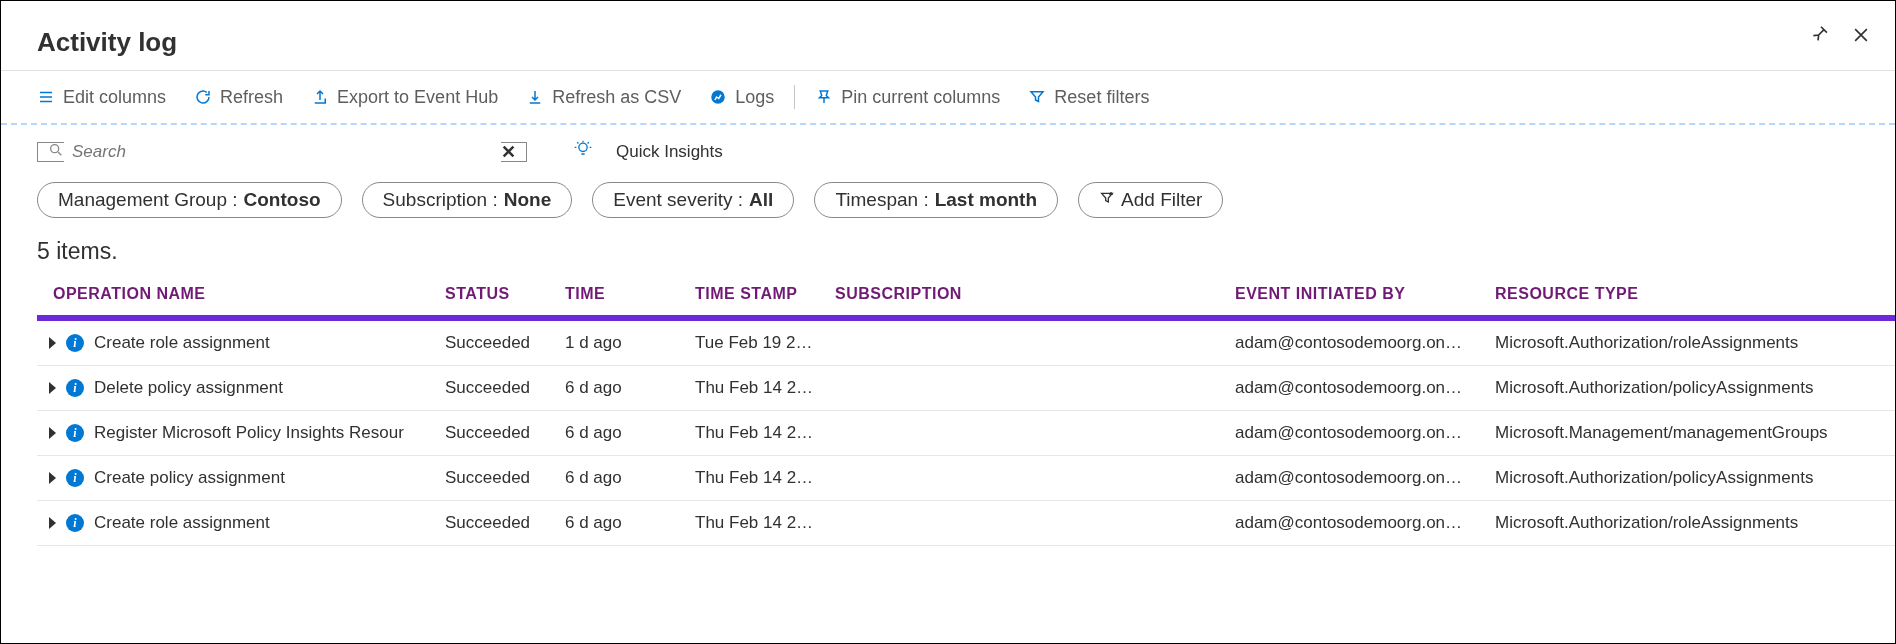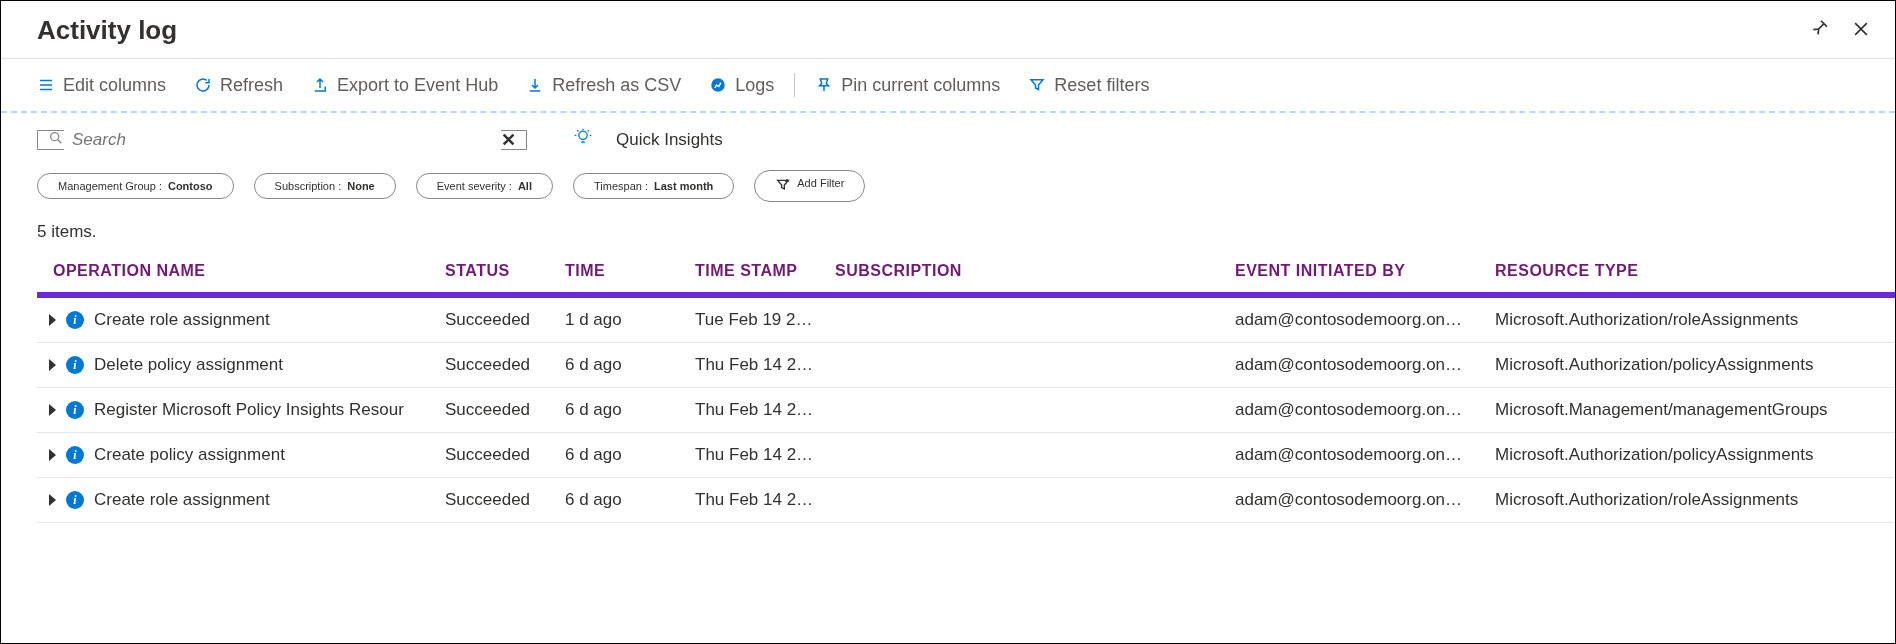--- a/index.html
+++ b/index.html
@@ -18,20 +18,21 @@
     display: flex;
     align-items: center;
     justify-content: space-between;
     padding: 14px 24px 12px 36px;
     border-bottom: 1px solid #e1e1e1;
   }
   .page-title {
     font-size: 26px;
     font-weight: 600;
     color: #323130;
+    margin-top: 12px;
   }
   .header-icons { display:flex; gap:20px; align-items:center; }
   .header-icons svg { width:20px; height:20px; stroke:#323130; fill:none; }
   .toolbar {
     display: flex;
     align-items: center;
     gap: 28px;
     padding: 14px 28px 14px 36px;
     border-bottom: 2px dashed #b3d7ff;
   }
@@ -64,28 +65,28 @@
   .searchbox .clear { font-size:18px; font-weight:bold; color:#323130; cursor:pointer; }
   .quick { display:flex; align-items:center; gap:23px; color:#323130; font-size:17px; }
   .quick svg { stroke:#0078d4; fill:none; width:20px; height:20px; stroke-width:1.6;}
   .filterbar-row2 {
     display:flex; align-items:center; gap:20px;
     padding: 10px 36px 6px 36px;
   }
   .pill {
     border:1px solid #8a8886; border-radius:20px;
     padding:6px 20px;
-    font-size:11px;
+    font-size:19px;
     color:#323130;
-    display:flex; gap:6px;
+    display:flex; align-items:center; gap:6px;
     cursor:pointer;
   }
   .pill b { font-weight:700; }
   .pill.add svg { width:16px; height:16px; stroke:#323130; fill:none; stroke-width:2;}
-  .items-count { padding: 14px 36px 8px 36px; font-size:17px; color:#323130; }
+  .items-count { padding: 14px 36px 8px 36px; font-size:23px; color:#323130; }
   .table { width:calc(100% - 36px); margin-left:36px; border-collapse:collapse; table-layout:fixed;}
   .table th {
     text-align:left; font-size:16px; font-weight:700;
     letter-spacing:.5px;
     padding:12px 8px 12px 8px;
     color:#701a75;
     border-bottom:6px solid #6d28d9;
     text-transform: uppercase;
     white-space:nowrap;
   }

